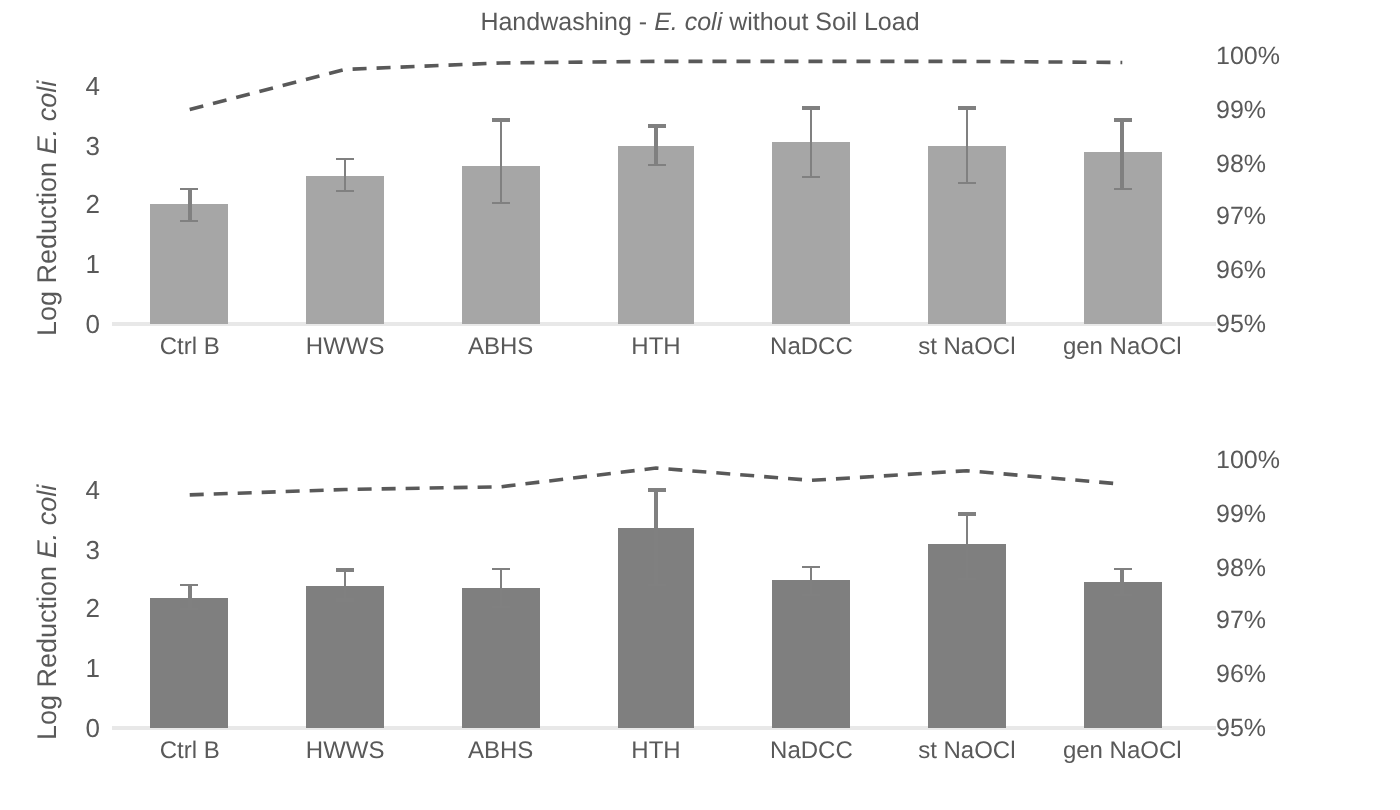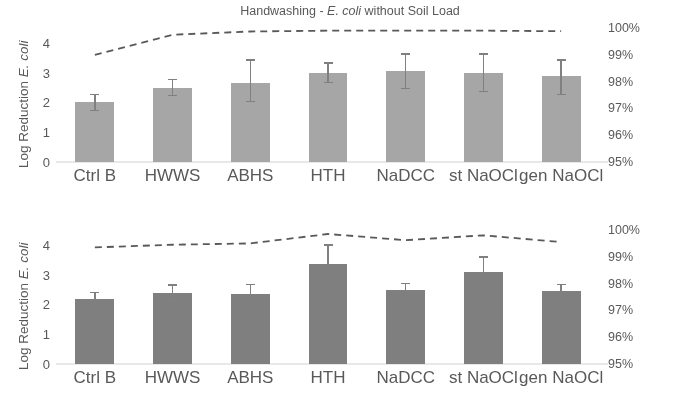--- a/index.html
+++ b/index.html
@@ -16,21 +16,21 @@
   .plot{position:absolute;left:56px;top:28px;width:544px;height:134px;}
   .baseline{position:absolute;left:56px;top:161px;width:552px;height:1.5px;background:#e8e8e8;}
   .ytick{position:absolute;right:0;transform:translateY(-50%);font-size:13px;color:#595959;}
   .ytick-left-col{position:absolute;left:0px;top:28px;width:50px;height:134px;}
   .ytick-right-col{position:absolute;left:608px;top:28px;width:44px;height:134px;}
   .ytick-right{position:absolute;left:0;transform:translateY(-50%);font-size:12.5px;color:#595959;}
   .bar{position:absolute;bottom:0;}
   .errbar{position:absolute;width:1.4px;background:#808080;}
   .errcap{position:absolute;width:9px;height:1.4px;background:#808080;left:-3.8px;}
   .xlabels{position:absolute;left:56px;top:166px;width:544px;height:22px;}
-  .xlabel{position:absolute;text-align:center;font-size:17px;color:#595959;
+  .xlabel{position:absolute;text-align:center;font-size:12px;color:#595959;
           top:0;transform:translateX(-50%);white-space:nowrap;}
   .dashline{position:absolute;left:56px;top:28px;width:544px;height:134px;
             pointer-events:none;}
 </style>
 </head>
 <body>
 
 <div id="figure-root">
     <div class="chart-block">
       <div class="chart-title"><span>Handwashing - </span><i>E. coli</i><span> without Soil Load</span></div>

